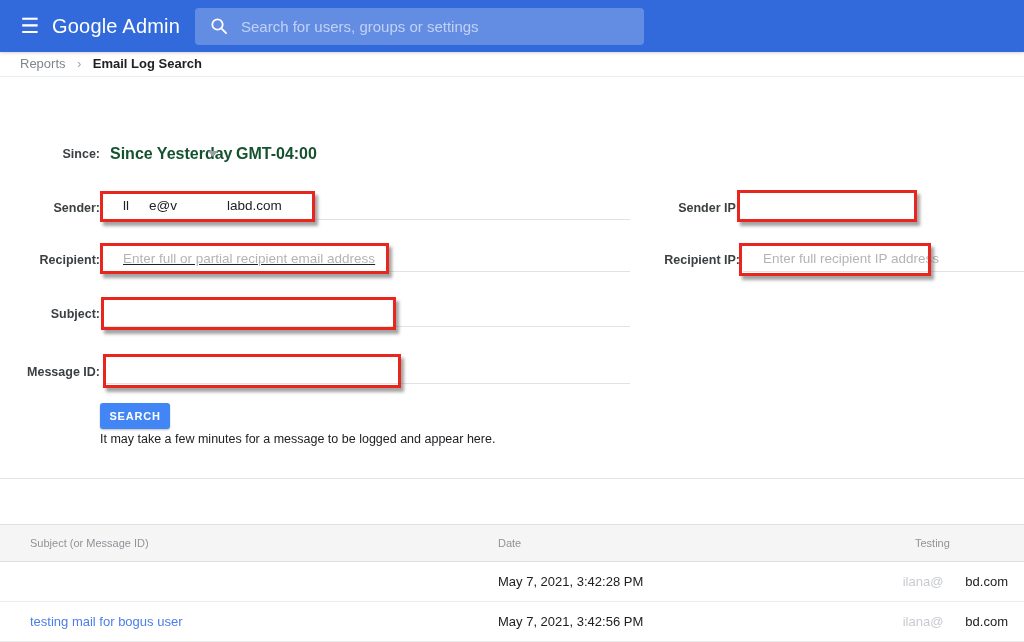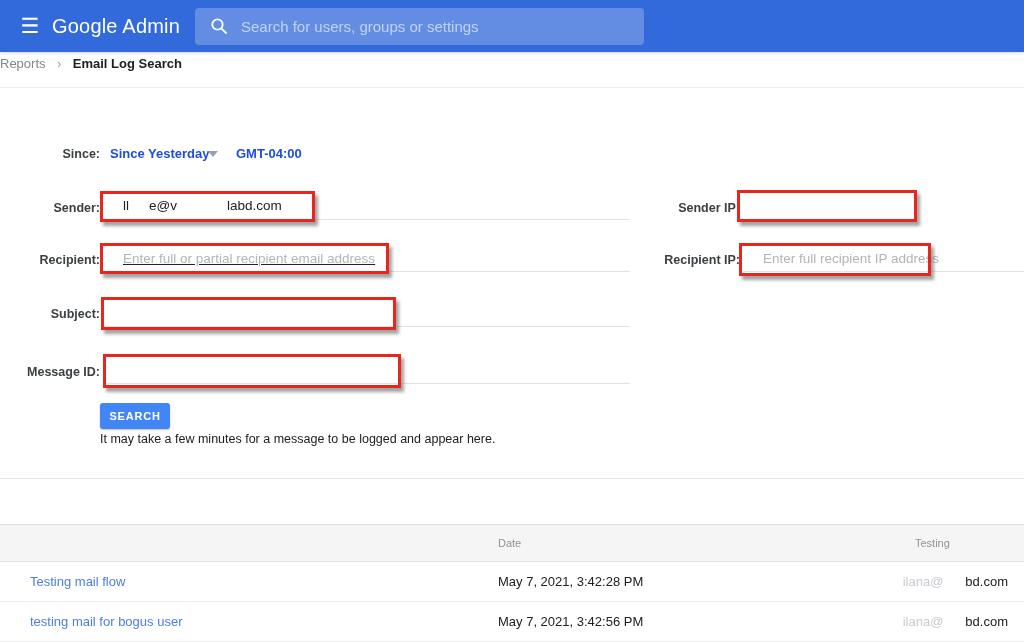--- a/index.html
+++ b/index.html
@@ -30,35 +30,35 @@
   .searchbox .mag { position:absolute; left:15px; top:9px; }
   .searchbox input {
     position:absolute; left:46px; top:0; width:505px; height:37px;
     background:transparent; border:none; outline:none;
     color:#ffffff; font-size:15px; font-family:"Liberation Sans", sans-serif;
   }
   .searchbox input::placeholder { color:rgba(255,255,255,0.60); }
 
   
   .breadcrumb {
-    position:absolute; left:0; top:52px; width:1024px; height:36px;
+    position:absolute; left:0; top:52px; width:1024px; height:25px;
     background:#ffffff; border-bottom:1px solid #ecedef;
-    font-size:13px; line-height:24px; z-index:9;
+    font-size:13px; line-height:24px; padding-left:20px; z-index:9;
   }
   .breadcrumb .crumb-parent { color:#80868b; }
   .breadcrumb .crumb-sep { color:#9aa0a6; margin:0 8px; font-size:12px; }
   .breadcrumb .crumb-current { color:#202124; font-weight:bold; }
 
   
   .flabel {
     position:absolute; width:100px; text-align:right;
     font-size:12.5px; font-weight:bold; color:#3c4043; line-height:16px;
   }
   .flabel.right-col { width:120px; }
-  .bold-val { position:absolute; font-size:13px; font-weight:bold; color:#1d4ed8; line-height:16px; }
+  .bold-val { position:absolute; font-size:16px; font-weight:bold; color:#14532d; line-height:16px; }
   .dd-caret {
     position:absolute; width:0; height:0; cursor:pointer;
     border-left:5px solid transparent; border-right:5px solid transparent;
     border-top:6px solid #9aa0a6;
   }
   .ufield {
     position:absolute; height:27px; background:transparent;
     border:none; border-bottom:1px solid #e2e2e2; outline:none;
     font-family:"Liberation Sans", sans-serif; font-size:13.5px; color:#202124;
     padding:0 0 0 20px; line-height:26px;
@@ -151,26 +151,26 @@
   <div class="flabel" style="left:0; top:364px;">Message ID:</div>
   <input class="ufield" style="left: 106px; top: 356px; width: 524px; height: 28px;" type="text" value="">
   <div class="redbox" style="left:103px; top:354px; width:298px; height:34px;"></div>
 
   <button class="search-btn">SEARCH</button>
   <div class="hint">It may take a few minutes for a message to be logged and appear here.</div>
 
   <div class="table-card">
     <div class="table-toolbar"></div>
     <div class="thead">
+      <span class="col-subject">Subject (or Message ID)</span>
       <span class="col-date">Date</span>
       <span class="col-sender">Testing</span>
     </div>
 
     <div class="trow">
-      <span class="cell cell-subject">Testing mail flow</span>
       <span class="cell cell-date">May 7, 2021, 3:42:28 PM</span>
       <span class="cell cell-sender">
         <span class="redact-pre">ilana@</span><span class="redact-mid"></span><span>bd.com</span>
       </span>
     </div>
 
     <div class="trow">
       <span class="cell cell-subject">testing mail for bogus user</span>
       <span class="cell cell-date">May 7, 2021, 3:42:56 PM</span>
       <span class="cell cell-sender">

